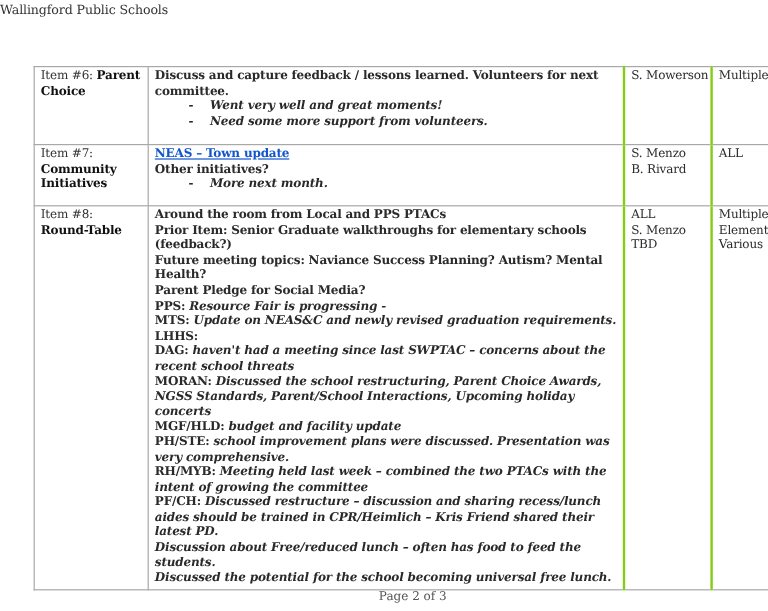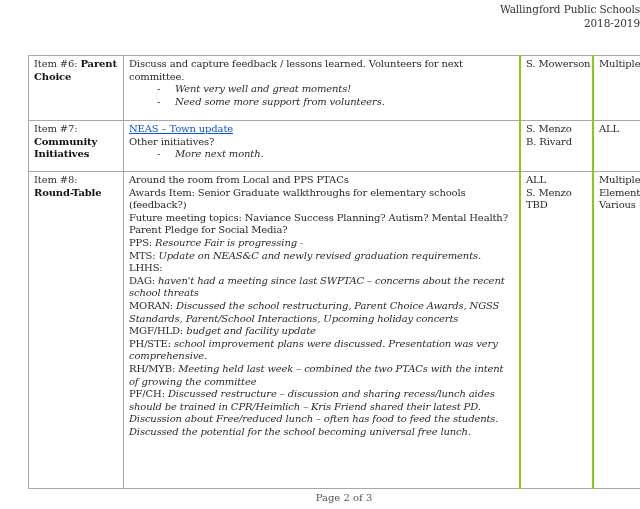--- a/index.html
+++ b/index.html
@@ -13,21 +13,21 @@
       position: relative;
       overflow: hidden;
       font-family: "DejaVu Serif", "Liberation Serif", serif;
       color: #2a2a2a;
     }
     .header {
       position: absolute;
       left: 0;
       top: 2px;
       width: 640px;
-      text-align: right;
+      text-align: left;
       font-size: 10.5px;
       line-height: 14px;
       color: #333;
       letter-spacing: -0.1px;
     }
     .header div { white-space: nowrap; }
 
     table.minutes {
       position: absolute;
       left: 3px;
@@ -44,21 +44,21 @@
       border: 1px solid #a8a8a8;
       vertical-align: top;
       padding: 2px 4px 2px 5px;
       overflow: hidden;
     }
     table.minutes td.col-person,
     table.minutes td.col-school {
       border-left: 2px solid #84cc16;
     }
     td.col-item { width: 85px; }
-    td.col-desc { width: 386px; }
+    td.col-desc { width: 386px; font-weight: bold; }
     td.col-person { width: 62px; }
     td.col-school { width: 60px; }
 
     tr.row-6 td { height: 60px; }
     tr.row-7 td { height: 46px; }
     tr.row-8 td { height: 312px; }
 
     .item-label { color: #333; }
     .item-title { font-weight: bold; color: #111; }
 
@@ -91,21 +91,20 @@
       font-size: 10px;
       color: #555;
       margin-left: 24px;
     }
   </style>
 </head>
 <body>
 
 <div class="header">
   <div>Wallingford Public Schools</div>
-  <div>2018-2019</div>
 </div>
 
 <table class="minutes">
 
   <tbody>
       <tr class="row-6">
     <td class="col-item">
       <span class="item-label">Item #6: </span><span class="item-title">Parent Choice</span>
     </td>
     <td class="col-desc">
@@ -138,21 +137,21 @@
       <span class="line">ALL</span>
     </td>
   </tr>
 
   <tr class="row-8">
     <td class="col-item">
       <span class="item-label">Item #8: </span><span class="item-title">Round-Table</span>
     </td>
     <td class="col-desc">
       <span class="wrap">Around the room from Local and PPS PTACs</span>
-      <span class="wrap">Awards Item: Senior Graduate walkthroughs for elementary schools (feedback?)</span>
+      <span class="wrap">Prior Item: Senior Graduate walkthroughs for elementary schools (feedback?)</span>
       <span class="wrap">Future meeting topics: Naviance Success Planning? Autism? Mental Health?</span>
       <span class="wrap">Parent Pledge for Social Media?</span>
 
       <span class="wrap"><span>PPS:  </span><span class="it">Resource Fair is progressing -</span></span>
       <span class="wrap"><span>MTS:  </span><span class="it">Update on NEAS&amp;C and newly revised graduation requirements.</span></span>
       <span class="wrap"><span>LHHS:</span><span class="it"></span></span>
       <span class="wrap"><span>DAG: </span><span class="it">haven't had a meeting since last SWPTAC – concerns about the recent school threats</span></span>
       <span class="wrap"><span>MORAN: </span><span class="it">Discussed the school restructuring, Parent Choice Awards, NGSS Standards, Parent/School Interactions, Upcoming holiday concerts</span></span>
       <span class="wrap"><span>MGF/HLD: </span><span class="it">budget and facility update</span></span>
       <span class="wrap"><span>PH/STE: </span><span class="it">school improvement plans were discussed.  Presentation was very comprehensive.</span></span>

